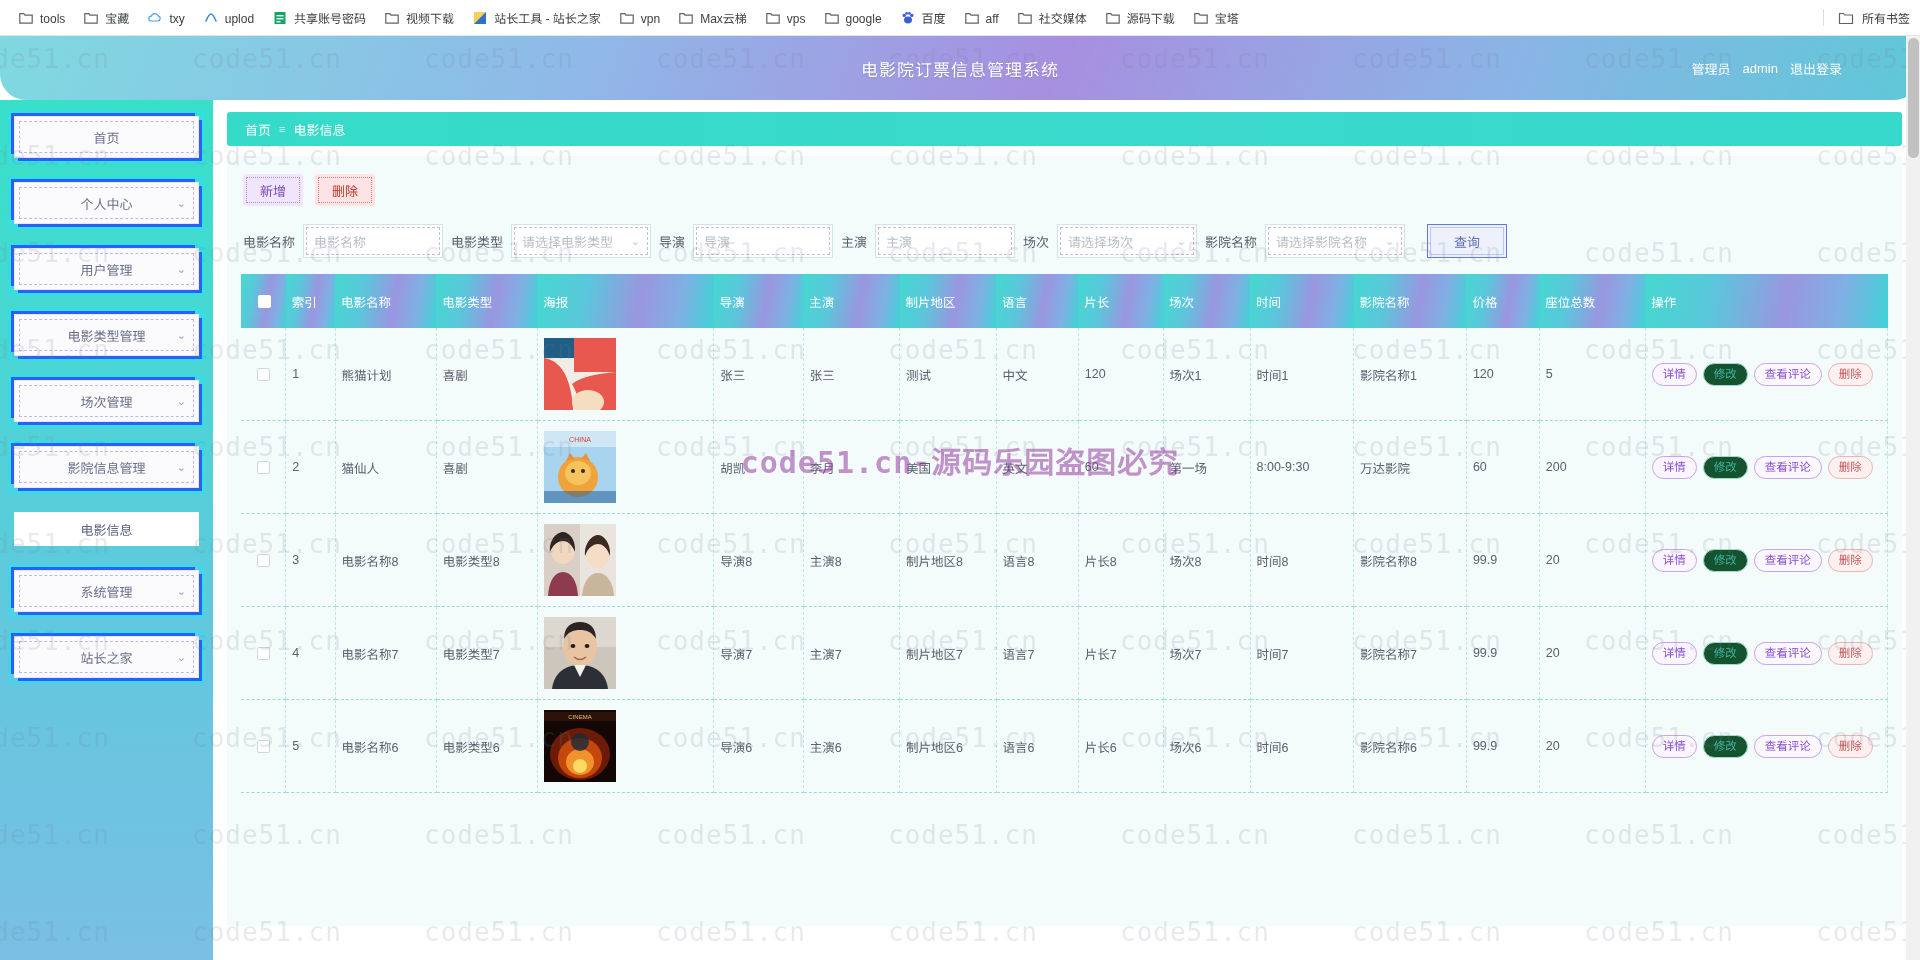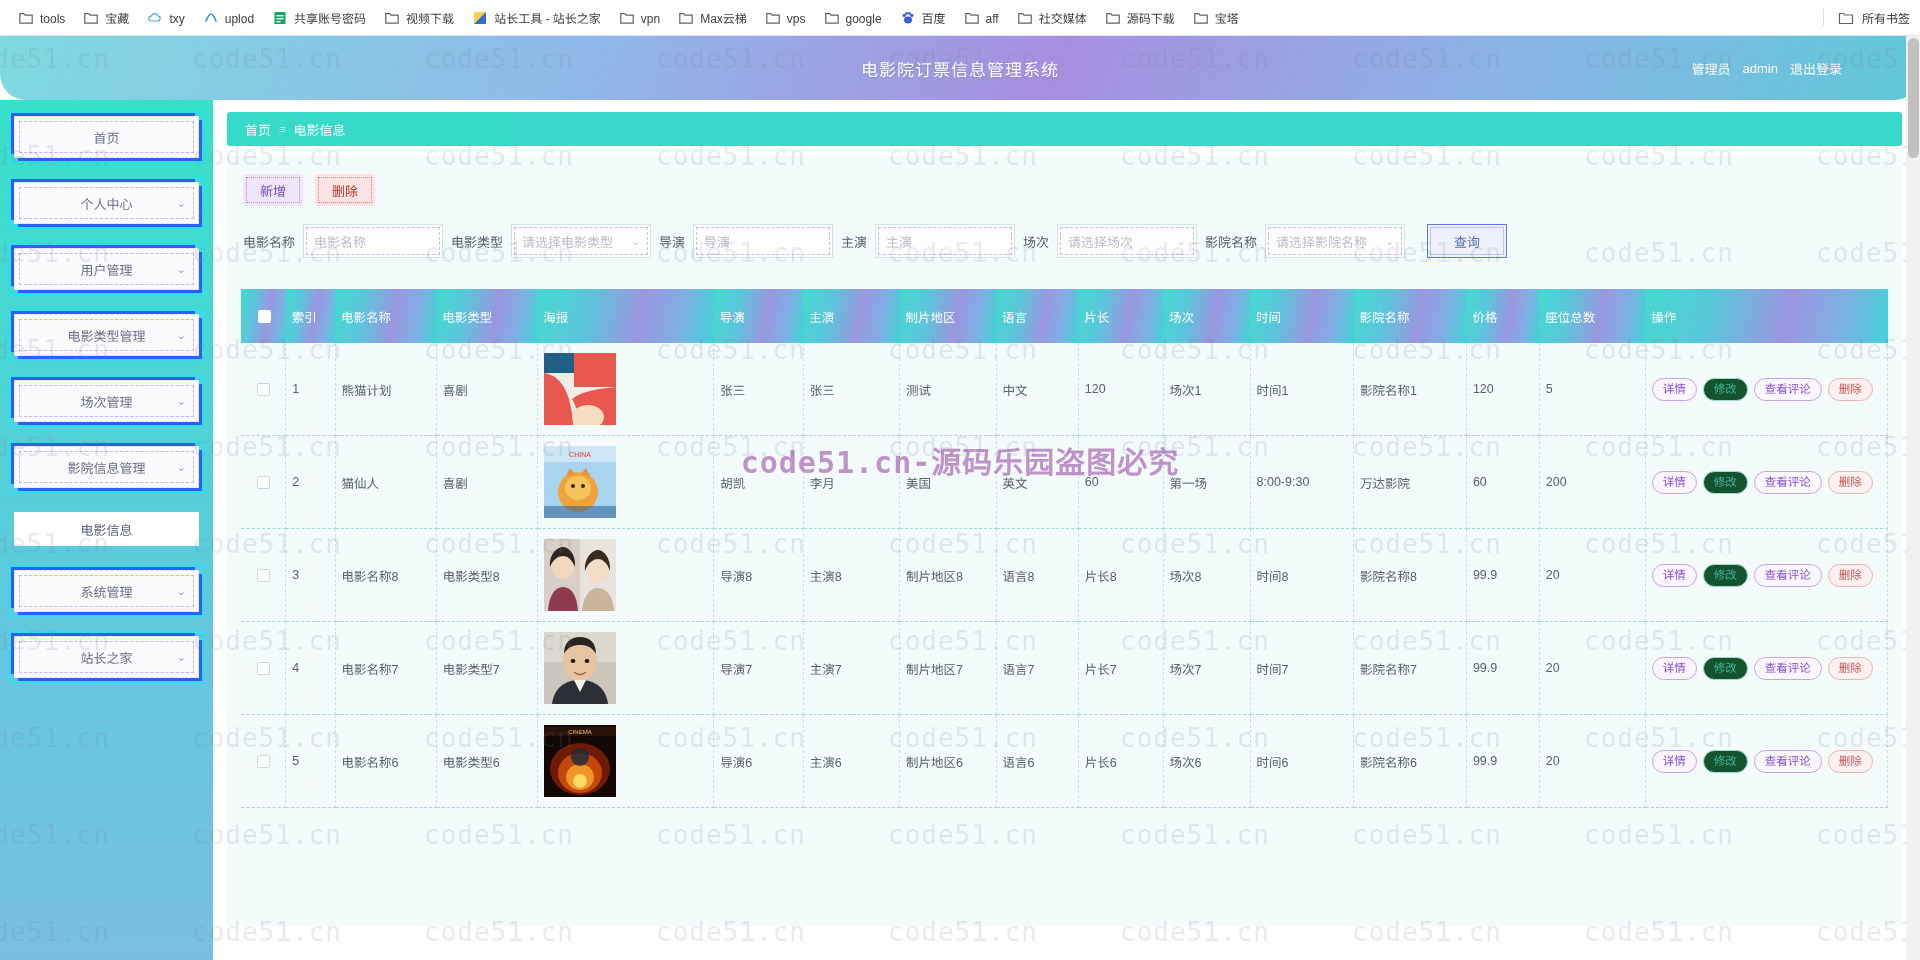--- a/index.html
+++ b/index.html
@@ -218,21 +218,21 @@
     cursor: pointer;
     position: relative;
   }
   #btn-query::before{
     content:""; position:absolute; inset:2px;
     border:1px solid rgba(120,150,235,.45); pointer-events:none;
   }
 
   
   #table-wrap { width: 100%; }
-  table { border-collapse: collapse; width: 100%; table-layout: fixed; margin-top: 15px; }
+  table { border-collapse: collapse; width: 100%; table-layout: fixed; }
   thead th {
     background: linear-gradient(100deg,#45d8cf 0%,#5ac7db 28%,#9a96e0 58%,#7fb0e4 80%,#3fd3d6 100%);
     color: #ffffff;
     font-size: 12.5px;
     font-weight: normal;
     text-align: left;
     padding: 8px 6px;
     height: 54px;
     vertical-align: middle;
     border: none;

